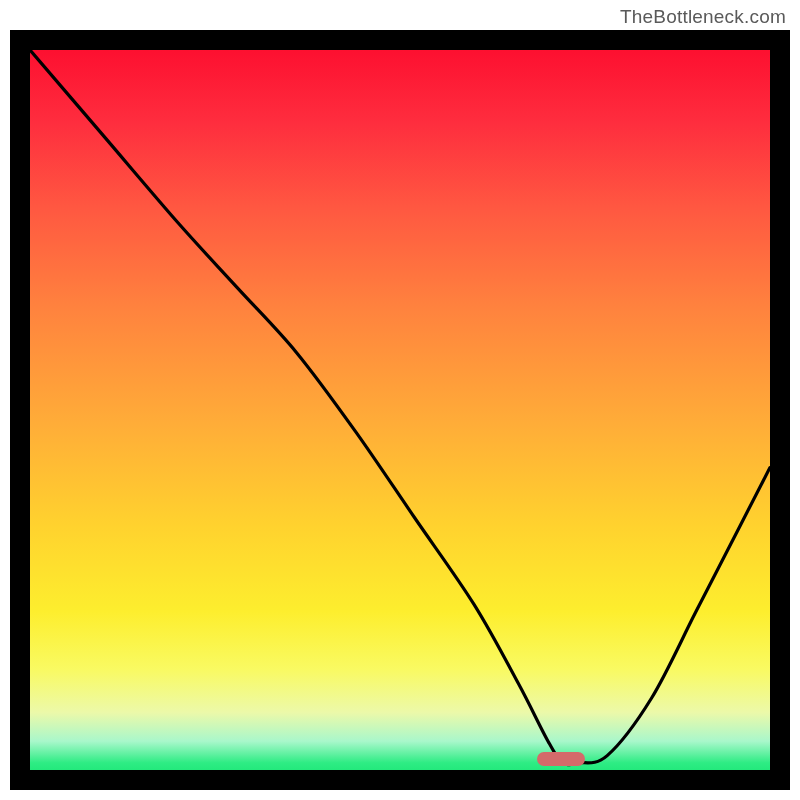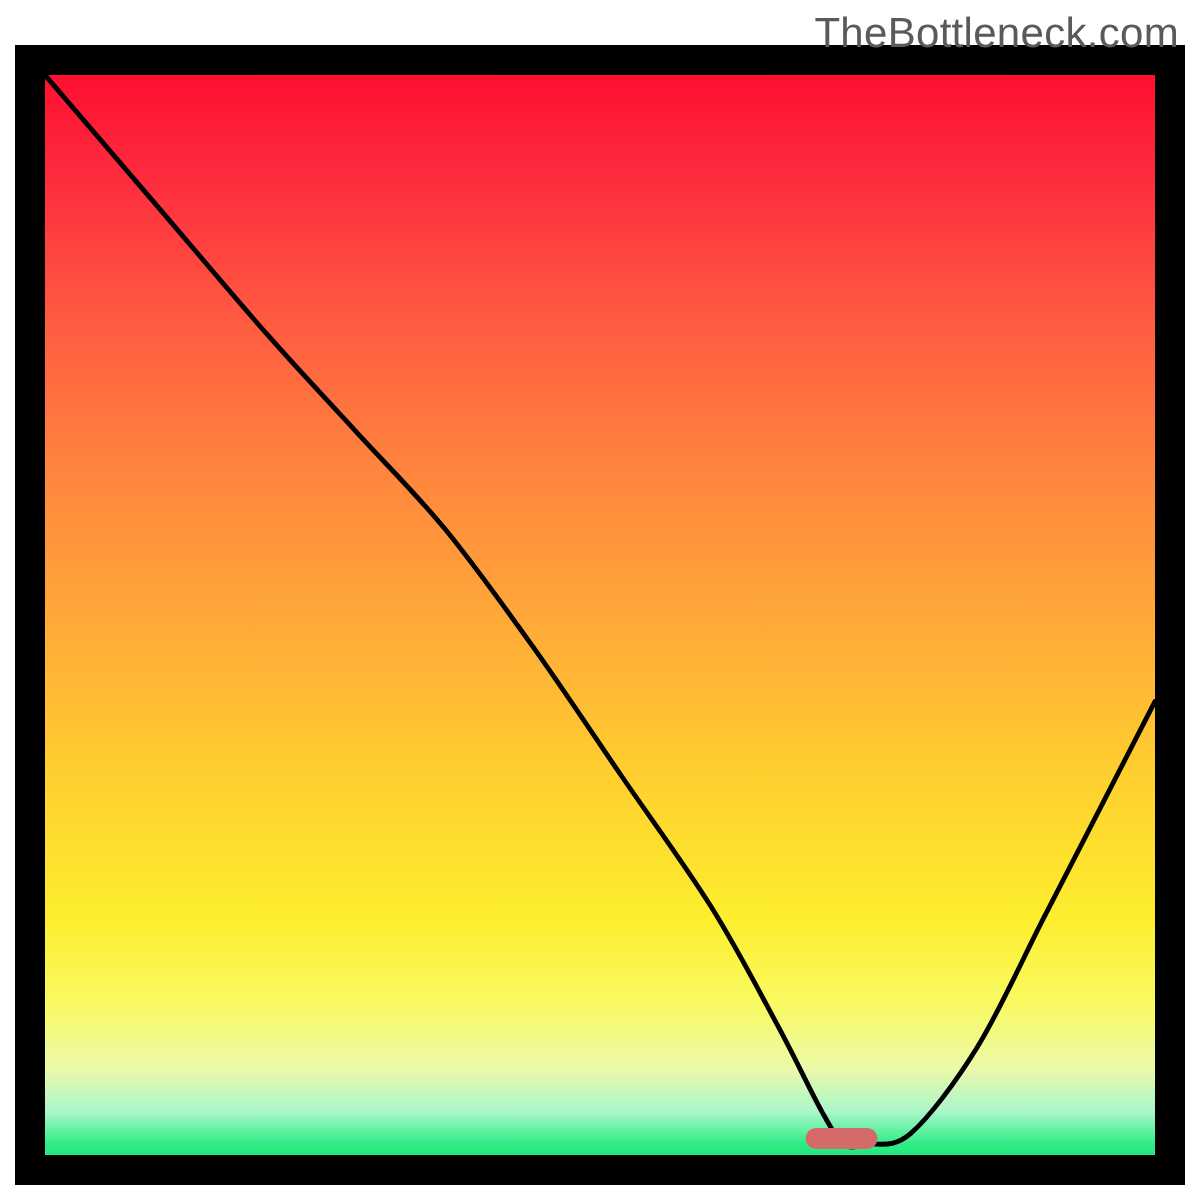--- a/index.html
+++ b/index.html
@@ -9,21 +9,21 @@
     width: 800px;
     height: 800px;
     position: relative;
     font-family: Arial, Helvetica, sans-serif;
   }
   .watermark {
     position: absolute;
     top: 6px;
     right: 14px;
     color: #5a5a5a;
-    font-size: 28px;
+    font-size: 19px;
     font-weight: 400;
     z-index: 10;
     letter-spacing: 0.2px;
   }
   .plot {
     position: absolute;
     top: 30px;
     left: 10px;
     width: 780px;
     height: 760px;

